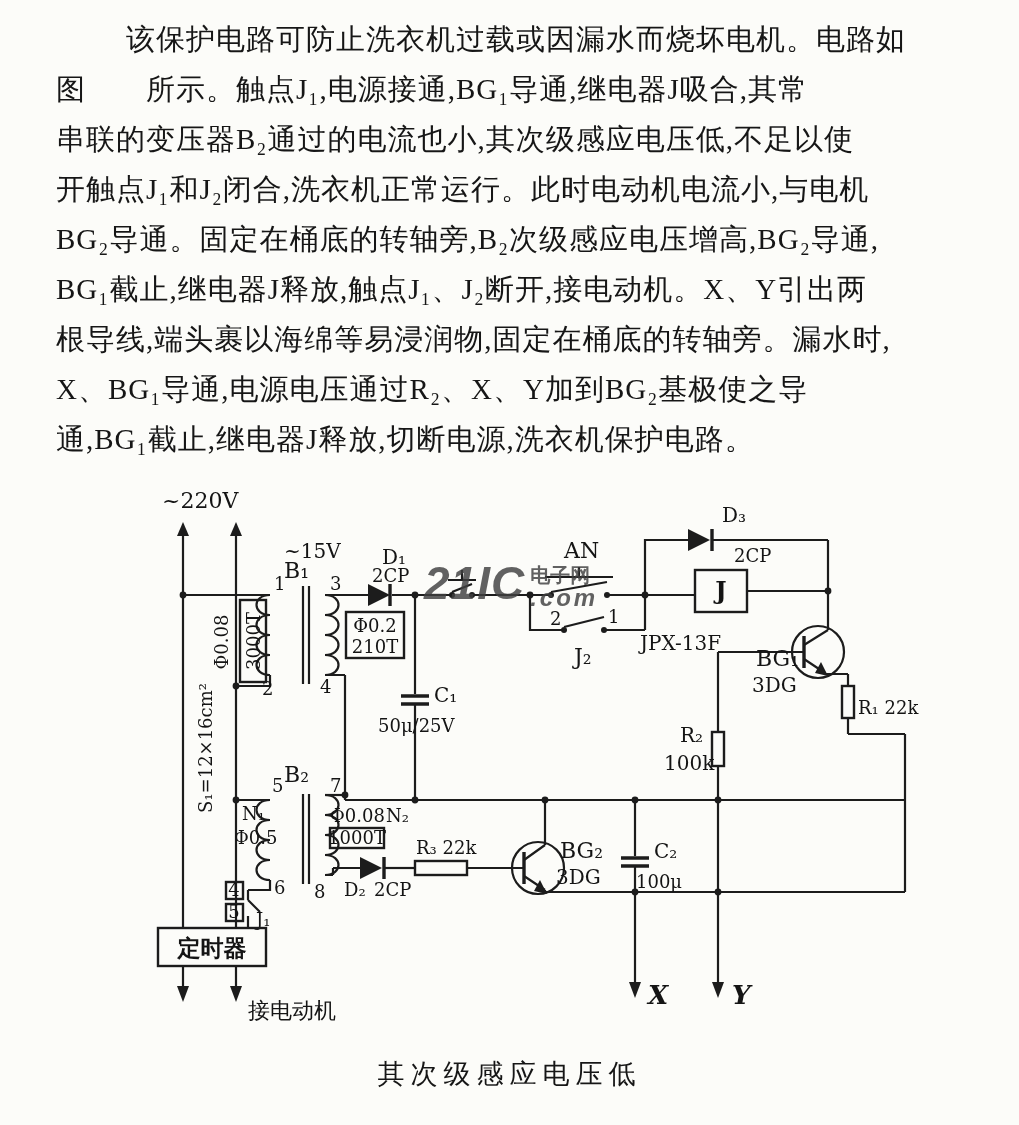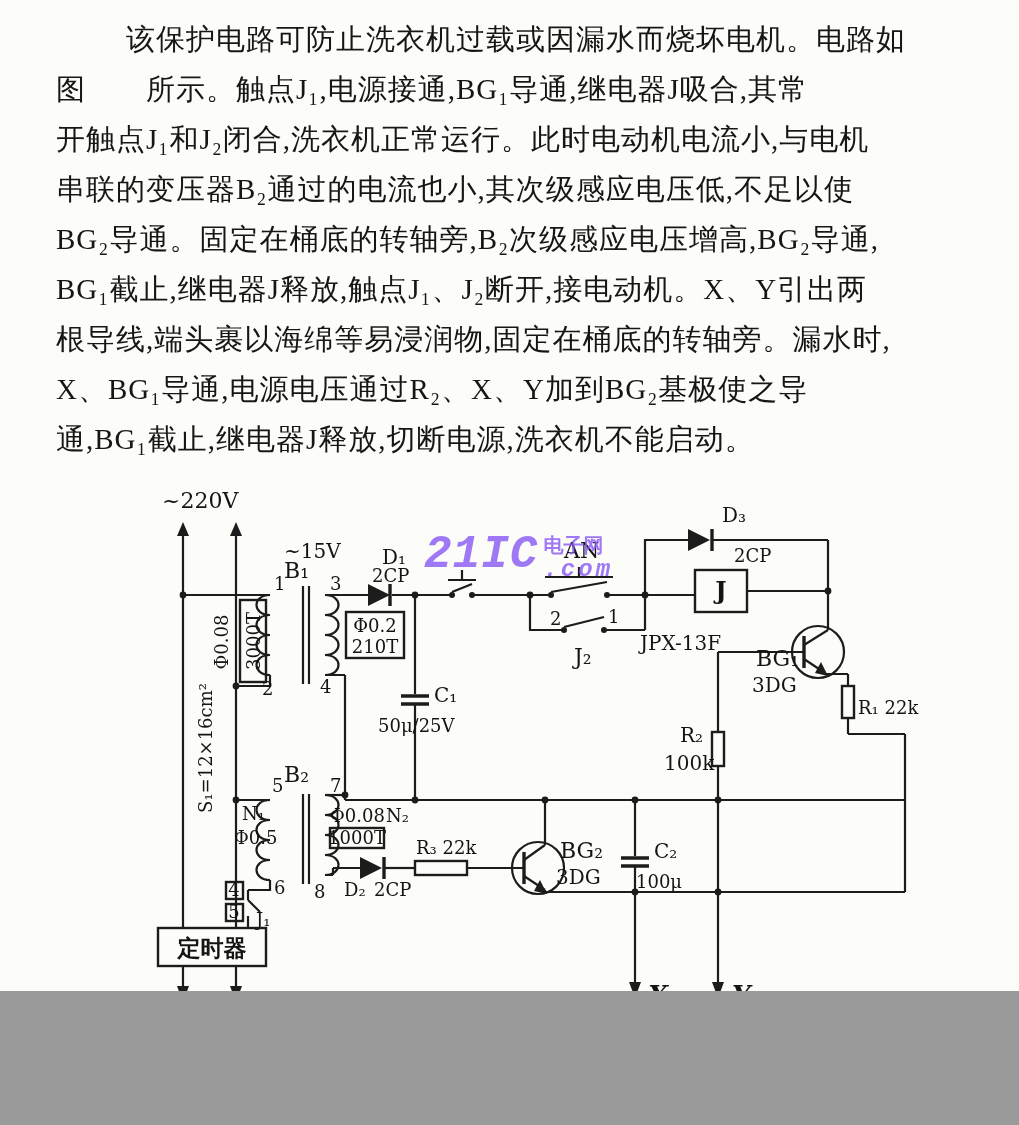--- a/index.html
+++ b/index.html
@@ -1,53 +1,53 @@
 <!DOCTYPE html>
 <html><head>
 <meta charset="utf-8">
 <style>
   html,body{margin:0;padding:0;background:#9a9a9a;}
-  .page{position:relative;width:1019px;height:991px;margin:0 auto;background:#fcfcf9;
+  .page{position:relative;width:1019px;height:1125px;margin:0 auto;background:#fcfcf9;
         font-family:"Liberation Serif","DejaVu Serif",serif;color:#161616;overflow:hidden;}
   .text-block{position:absolute;top:14px;left:56px;width:912px;}
   .tline{font-size:29px;line-height:50px;letter-spacing:1px;white-space:nowrap;}
   .tline.indent{text-indent:70px;}
   .caption{position:absolute;top:1056px;left:0;width:100%;text-align:center;
            font-size:27px;letter-spacing:6px;}
   svg.circuit{position:absolute;top:480px;left:0;}
   .w{fill:none;stroke:#1c1c1c;stroke-width:2.2;}
   .w3{fill:none;stroke:#1c1c1c;stroke-width:3.4;}
   .box{fill:none;stroke:#1c1c1c;stroke-width:2.4;}
   .solid{fill:#1c1c1c;stroke:none;}
   text{fill:#141414;font-family:"DejaVu Serif","Liberation Serif",serif;font-size:20px;}
   .t18{font-size:18px;} .t22{font-size:22px;} .t24{font-size:24px;font-weight:bold;}
   .t26{font-size:26px;font-style:italic;font-weight:bold;}
   .tb{font-size:23px;font-weight:bold;}
-  .watermark{position:absolute;left:424px;top:532px;z-index:5;display:flex;align-items:flex-start;
-             color:#8b5cf6;opacity:.82;pointer-events:none;font-family:Liberation Mono, monospace;}
+  .watermark{position:absolute;left:424px;top:560px;z-index:5;display:flex;align-items:flex-start;
+             color:#404040;opacity:.82;pointer-events:none;font-family:Liberation Sans, sans-serif;}
   .wm-brand{font-size:46px;font-weight:bold;font-style:italic;line-height:1;letter-spacing:1px;}
   .wm-right{display:flex;flex-direction:column;margin-left:5px;margin-top:4px;}
   .wm-site{font-size:20px;font-weight:bold;line-height:1.1;}
   .wm-domain{font-size:24px;font-weight:bold;font-style:italic;letter-spacing:3px;line-height:1;}
 </style>
 </head>
 <body>
 
 <div class="page">
 
   <div class="text-block">
     <div class="tline indent">该保护电路可防止洗衣机过载或因漏水而烧坏电机。电路如</div>
     <div class="tline">图　　所示。触点J₁,电源接通,BG₁导通,继电器J吸合,其常</div>
+    <div class="tline">串联的变压器B₂通过的电流也小,其次级感应电压低,不足以使</div>
     <div class="tline">开触点J₁和J₂闭合,洗衣机正常运行。此时电动机电流小,与电机</div>
-    <div class="tline">串联的变压器B₂通过的电流也小,其次级感应电压低,不足以使</div>
     <div class="tline">BG₂导通。固定在桶底的转轴旁,B₂次级感应电压增高,BG₂导通,</div>
     <div class="tline">BG₁截止,继电器J释放,触点J₁、J₂断开,接电动机。X、Y引出两</div>
     <div class="tline">根导线,端头裹以海绵等易浸润物,固定在桶底的转轴旁。漏水时,</div>
     <div class="tline">X、BG₁导通,电源电压通过R₂、X、Y加到BG₂基极使之导</div>
-    <div class="tline">通,BG₁截止,继电器J释放,切断电源,洗衣机不能启动。</div>
+    <div class="tline">通,BG₁截止,继电器J释放,切断电源,洗衣机保护电路。</div>
   </div>
 
   <svg class="circuit" width="1019" height="545" viewBox="0 0 1019 545">
 
     <g>
       <text x="162" y="28" class="t22">~220V</text>
       <polygon class="solid" points="183,42 177,56 189,56"></polygon>
       <polygon class="solid" points="236,42 230,56 242,56"></polygon>
       <path class="w" d="M183,56 V448 M183,486 V508 M236,56 V448 M236,486 V508"></path>
       <polygon class="solid" points="183,522 177,506 189,506"></polygon>

